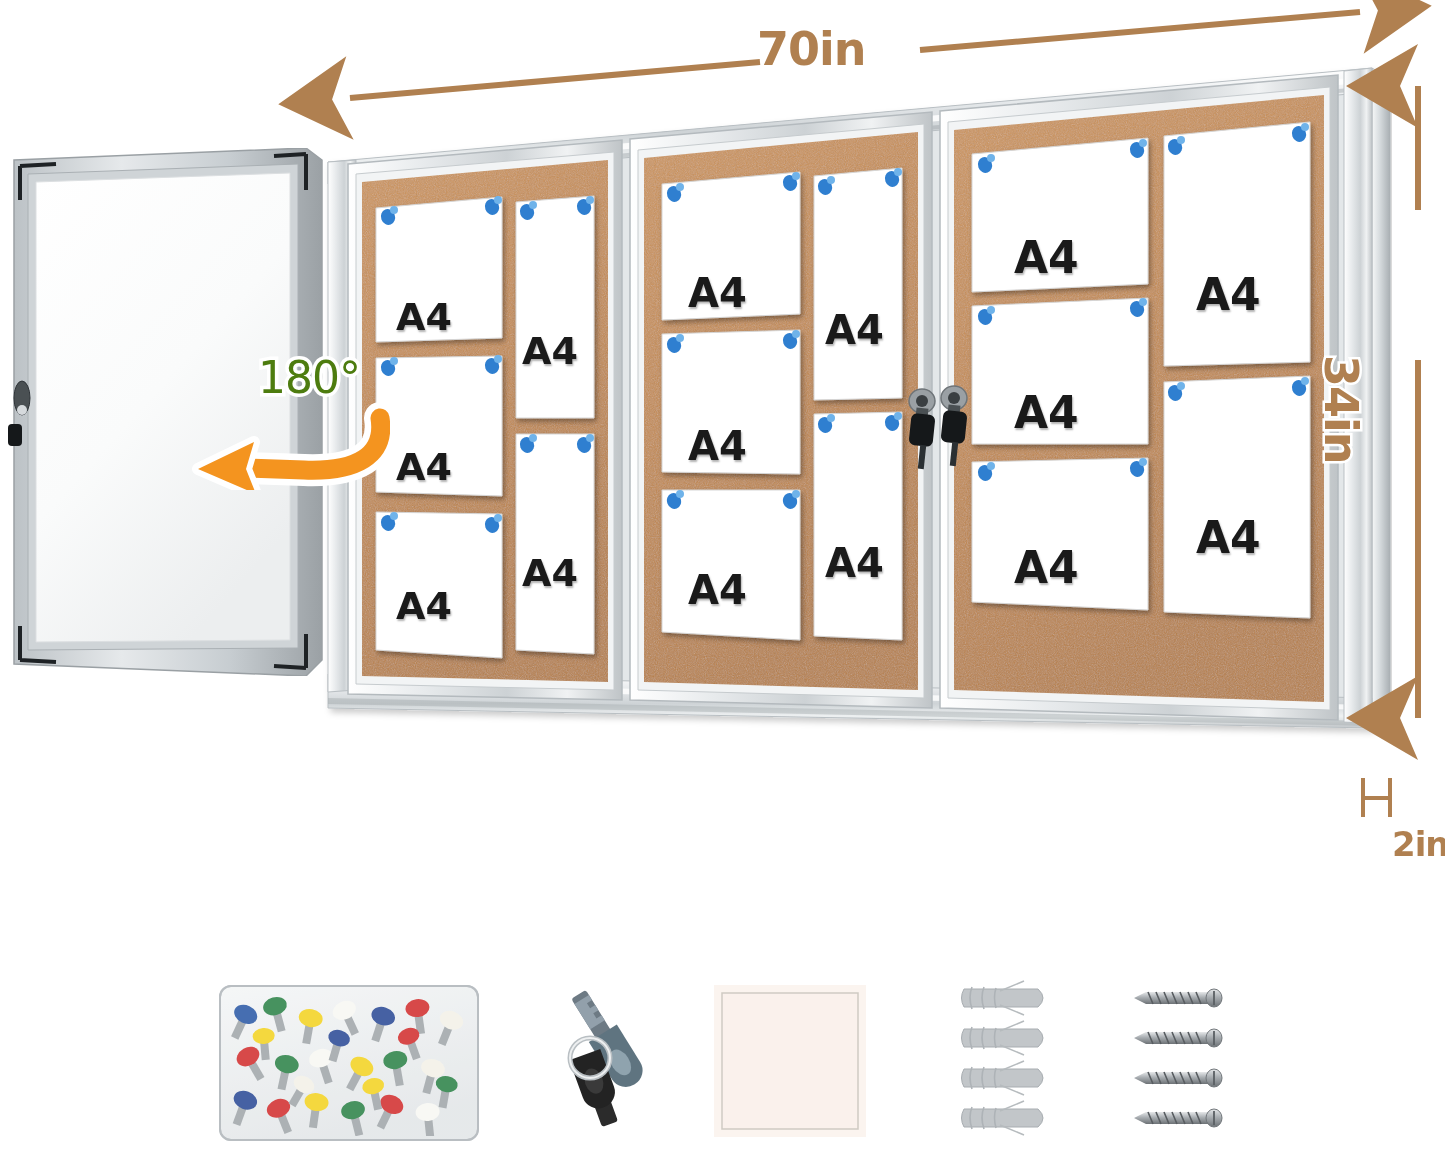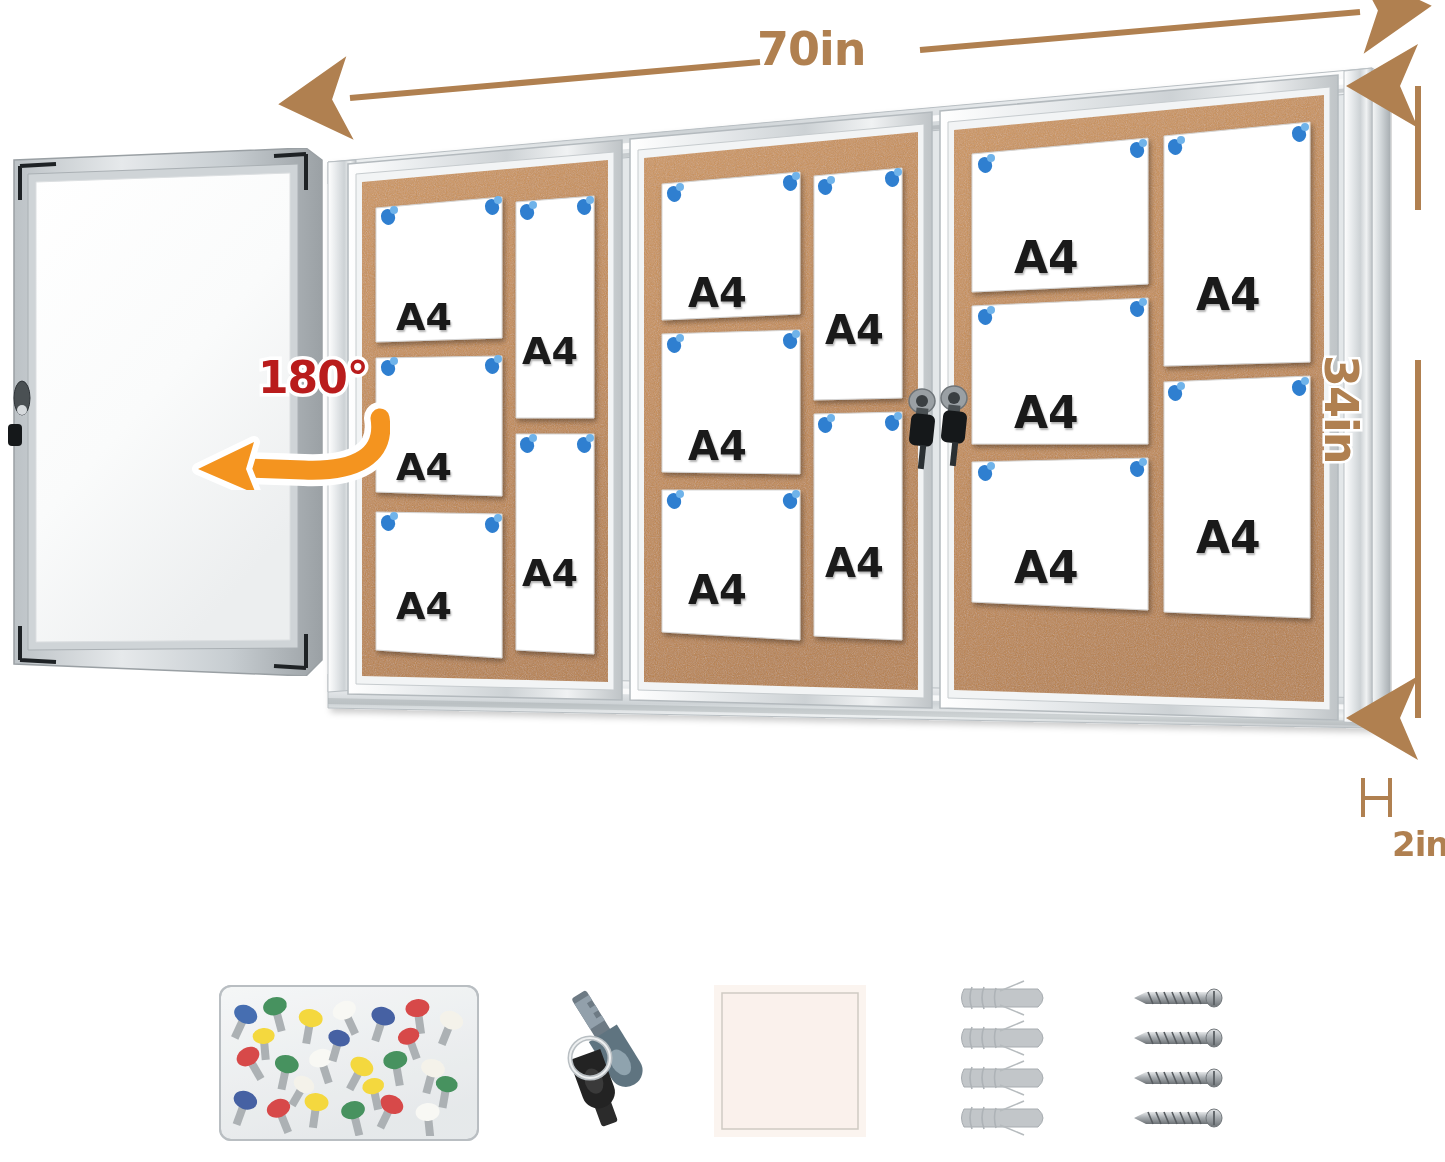--- a/index.html
+++ b/index.html
@@ -42,22 +42,22 @@
   }
 
   
   .dim-svg { position:absolute; z-index:20; overflow:visible; }
 
   
   #rotation-label {
     position:absolute;
     left:258px; top:352px;
     font-size:44px;
-    font-weight:bold;
-    color:#b91c1c;
+    font-weight:normal;
+    color:#4d7c0f;
     -webkit-text-stroke:7px #ffffff;
     paint-order:stroke fill;
     font-family:"DejaVu Sans", sans-serif;
     z-index:60;
     letter-spacing:-1px;
   }
   #rotation-arrow { position:absolute; left:180px; top:380px; z-index:59; }
 
   
   #cabinet { position:absolute; left:322px; top:62px; width:1070px; height:690px; z-index:10; }

